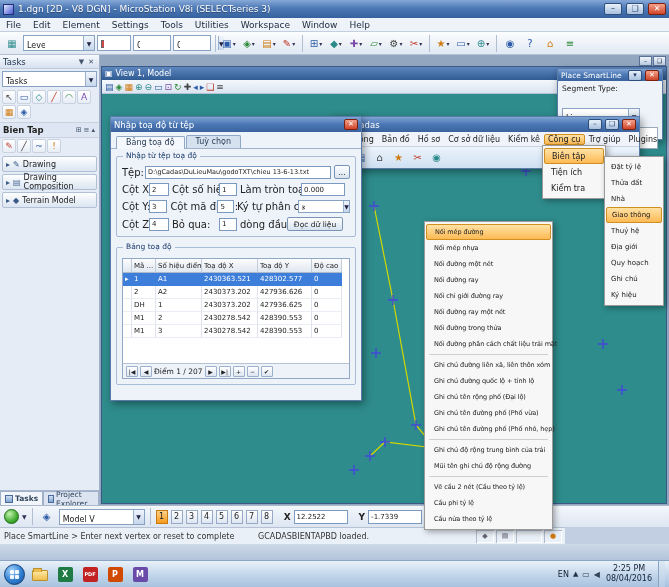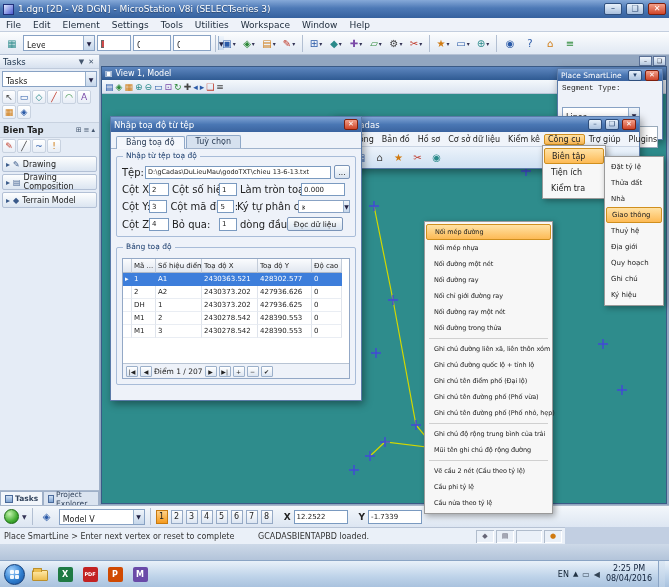--- a/index.html
+++ b/index.html
@@ -129,21 +129,21 @@
   .sm { left:604px; top:156px; width:60px; z-index:29; }
   .sm .pm-item { font-size:7px; padding-left:5px; }
   .rm { left:424px; top:221px; width:129px; z-index:30; }
   .rm .pm-item { font-size:6.5px; letter-spacing:-0.1px; padding-left:8px; }
   .sep { height:1px; background:#d0d0d0; margin:2px 3px; }
 
   
   .sl { left:557px; top:68px; width:106px; height:72px; z-index:9; }
   .sl .dlg-title { height:12px; font-size:7.5px; }
   .sl-body { padding:3px 4px; }
-  .sl-lab { font-size:7.5px; margin-bottom:15px;font-family:Liberation Mono, monospace; }
+  .sl-lab { font-size:7.5px; margin-bottom:15px; }
   .sl-list { background:#fff; border:1px solid #9ab; height:22px; margin-top:3px; }
 
   
   .botbar { left:0; top:505px; width:669px; height:22px; background:linear-gradient(#f3f7fb,#dde6f2);
     border-top:1px solid #aab8cc; display:flex; align-items:center; gap:3px; padding:0 4px; }
   .orb { width:15px; height:15px; border-radius:50%; border:1px solid #1a6a12;
     background:radial-gradient(circle at 35% 30%,#c4f4ae,#44ad33 60%,#1f7a16); }
   .vnum { width:12px; height:14px; border:1px solid #96aac6; background:linear-gradient(#fff,#dde6f2);
     font-size:8px; display:flex; align-items:center; justify-content:center; }
   .vnum.on { background:linear-gradient(#ffd28a,#f90); background:linear-gradient(#ffd28a,#f59a1d); border-color:#c87a10; }
@@ -471,29 +471,32 @@
       </div>
     <div class="pm-item">
         <span>Nối chỉ giới đường ray</span>
       </div>
     <div class="pm-item">
         <span>Nối đường ray một nét</span>
       </div>
     <div class="pm-item">
         <span>Nối đường trong thửa</span>
       </div>
+    <div class="pm-item">
+        <span>Nối đường phân cách chất liệu trải mặt</span>
+      </div>
     <div class="sep"></div>
     <div class="pm-item">
         <span>Ghi chú đường liên xã, liên thôn xóm</span>
       </div>
     <div class="pm-item">
         <span>Ghi chú đường quốc lộ + tỉnh lộ</span>
       </div>
     <div class="pm-item">
-        <span>Ghi chú tên điểm phố (Đại lộ)</span>
+        <span>Ghi chú tên rộng phố (Đại lộ)</span>
       </div>
     <div class="pm-item">
         <span>Ghi chú tên đường phố (Phố vừa)</span>
       </div>
     <div class="pm-item">
         <span>Ghi chú tên đường phố (Phố nhỏ, hẹp)</span>
       </div>
     <div class="sep"></div>
     <div class="pm-item">
         <span>Ghi chú độ rộng trung bình của trải</span>

